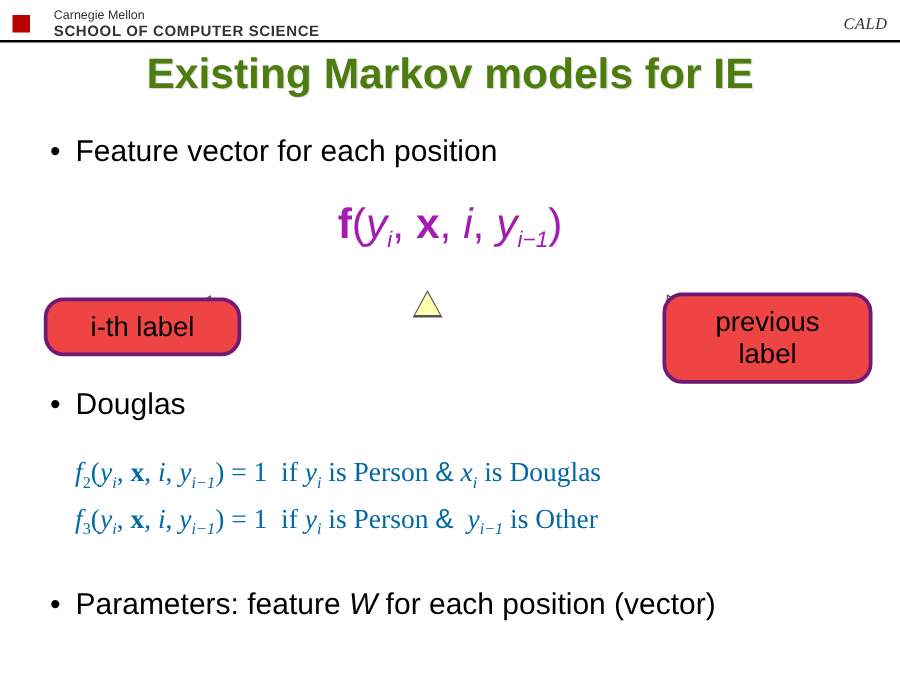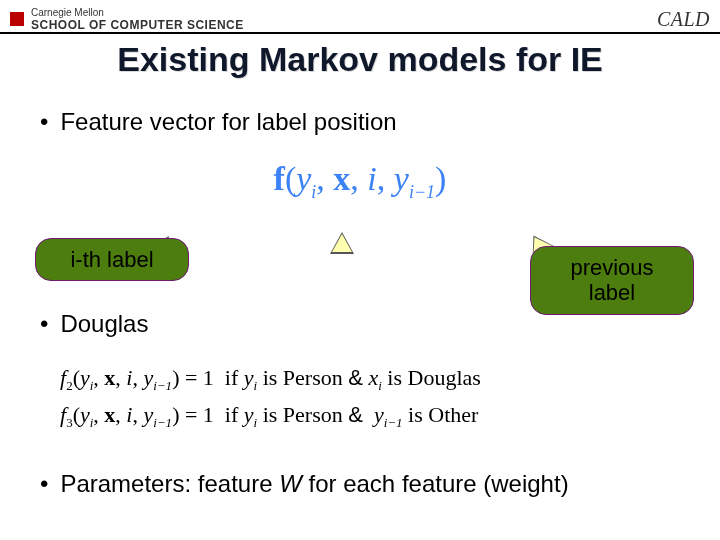--- a/index.html
+++ b/index.html
@@ -23,49 +23,49 @@
     height: 26px;
     display: flex;
     justify-content: space-between;
     align-items: center;
     font-size: 12px;
     color: #333;
   }
   .top-left {
     display: flex;
     align-items: center;
-    gap: 7px;
+    gap: 19px;
   }
   .cmu-block {
     width: 14px; height: 14px;
     background: #b00;
   }
   .scs-text {
     letter-spacing: 0.5px;
     font-weight: bold;
   }
   .top-right {
     font-family: "Times New Roman", serif;
     font-style: italic;
-    font-size: 20px;
+    font-size: 13px;
     letter-spacing: 0.5px;
   }
   .hr {
     position: absolute;
     top: 32px; left: 0; right: 0;
     height: 2px;
     background: #000;
   }
   .title {
     position: absolute;
     top: 40px; left: 0; right: 0;
     text-align: center;
     font-size: 34px;
     font-weight: bold;
-    color: #0f172a;
+    color: #4d7c0f;
     text-shadow: 1px 1px 0 rgba(0,0,0,.15);
   }
   .body {
     position: absolute;
     top: 108px; left: 40px; right: 40px;
     font-size: 24px;
   }
   .bullet {
     display: flex;
     align-items: flex-start;
@@ -74,44 +74,44 @@
   }
   .bullet .dot::before {
     content: "•";
     font-size: 24px;
     line-height: 1;
   }
   .formula-main {
     position: absolute;
     top: 160px; left: 0; right: 0;
     text-align: center;
-    font-family: Liberation Serif, serif;
+    font-family: Liberation Sans, sans-serif;
     font-size: 34px;
-    color: #3b82f6;
+    color: #a21caf;
   }
   .formula-main .fn { font-weight: bold; }
   .formula-main sub { font-size: 18px; vertical-align: sub; }
 
   .callouts {
     position: absolute;
     top: 230px; left: 0; right: 0; height: 110px;
   }
   .callout {
     position: absolute;
-    background: #4d7c0f;
-    border: 1px solid #701a75;
+    background: #ef4444;
+    border: 3px solid #701a75;
     border-radius: 16px;
     padding: 8px 16px;
     font-size: 22px;
     text-align: center;
     line-height: 1.15;
   }
   .callout.left   { left: 35px; top: 8px; width: 120px; }
   .callout.middle { left: 260px; top: 20px; width: 140px; }
-  .callout.right  { left: 530px; top: 16px; width: 130px; }
+  .callout.right  { left: 530px; top: 4px; width: 130px; }
   .pointer {
     position: absolute;
     width: 0; height: 0;
   }
   .pointer.left {
     left: 150px; top: 5px;
     border-left: 14px solid transparent;
     border-right: 14px solid transparent;
     border-bottom: 22px solid #555;
     transform: rotate(25deg);
@@ -156,21 +156,21 @@
     top: 310px; left: 40px;
     font-size: 24px;
     display: flex; gap: 12px;
   }
 
   .examples {
     position: absolute;
     top: 360px; left: 60px; right: 40px;
     font-family: "Times New Roman", serif;
     font-size: 22px;
-    color: #000000;
+    color: #0369a1;
     line-height: 1.6;
   }
   .examples sub { font-size: 13px; }
   .amp { font-family: Arial, sans-serif; }
 
   .bullet-params {
     position: absolute;
     top: 470px; left: 40px; right: 40px;
     font-size: 24px;
     display: flex; gap: 12px;
@@ -193,21 +193,21 @@
     <div class="top-right">CALD</div>
   </div>
 
   <div class="hr"></div>
 
   <div class="title">Existing Markov models for IE</div>
 
   <div class="body">
     <div class="bullet">
       <span class="dot"></span>
-      <span>Feature vector for label position</span>
+      <span>Feature vector for each position</span>
     </div>
   </div>
 
   <div class="formula-main">
     <span class="fn">f</span><span>(</span><span><i>y<sub>i</sub></i>, <b>x</b>, <i>i</i>, <i>y<sub>i−1</sub></i></span><span>)</span>
   </div>
 
   <div class="callouts">
     <div class="pointer left"></div>
     <div class="callout left">i-th label</div>
@@ -228,17 +228,17 @@
       <i>f</i><sub>2</sub>(<i>y<sub>i</sub></i>, <b>x</b>, <i>i</i>, <i>y<sub>i−1</sub></i>) = 1 &nbsp;if <i>y<sub>i</sub></i> is Person <span class="amp">&amp;</span> <i>x<sub>i</sub></i> is Douglas
     </div>
     <div>
       <i>f</i><sub>3</sub>(<i>y<sub>i</sub></i>, <b>x</b>, <i>i</i>, <i>y<sub>i−1</sub></i>) = 1 &nbsp;if <i>y<sub>i</sub></i> is Person <span class="amp">&amp;</span>&nbsp; <i>y<sub>i−1</sub></i> is Other
     </div>
   </div>
 
   <div class="bullet-params">
     <span class="dot">•</span>
     <span class="txt">
-      <span>Parameters:  feature </span><i>W</i><span> for each feature (weight)</span>
+      <span>Parameters:  feature </span><i>W</i><span> for each position (vector)</span>
     </span>
   </div>
 
 </div>
 
 </body></html>

